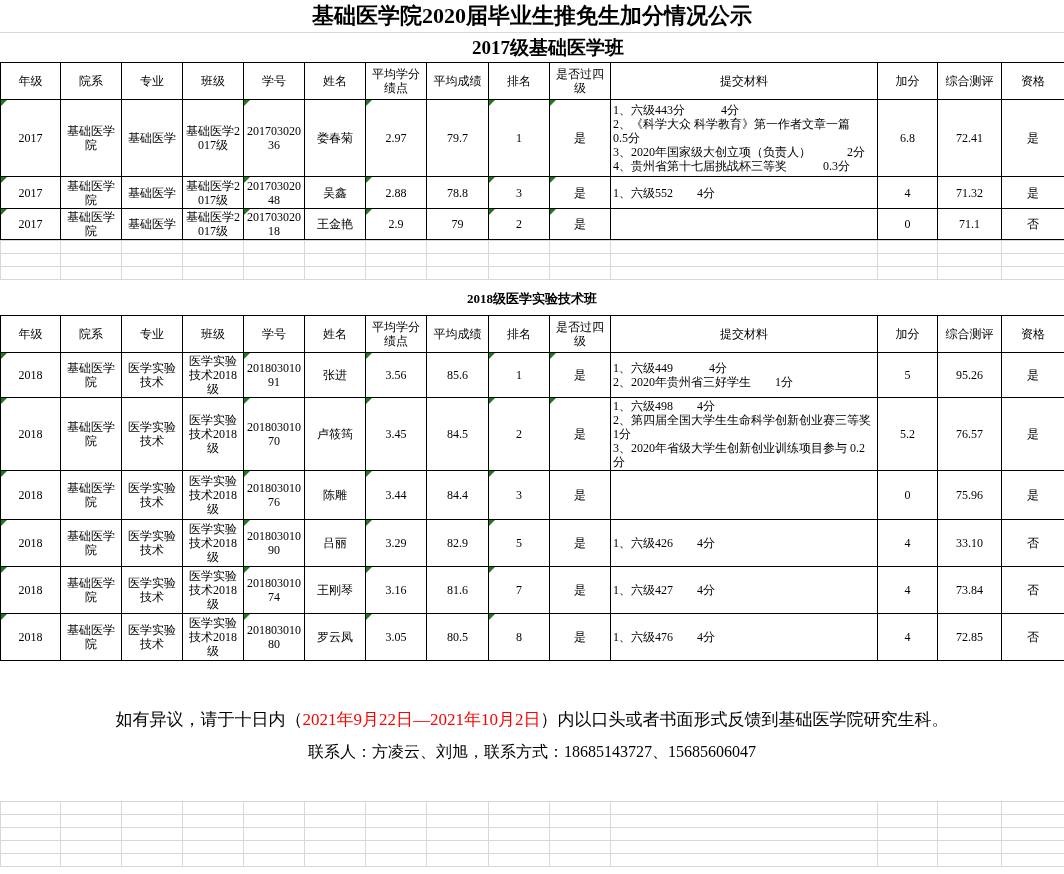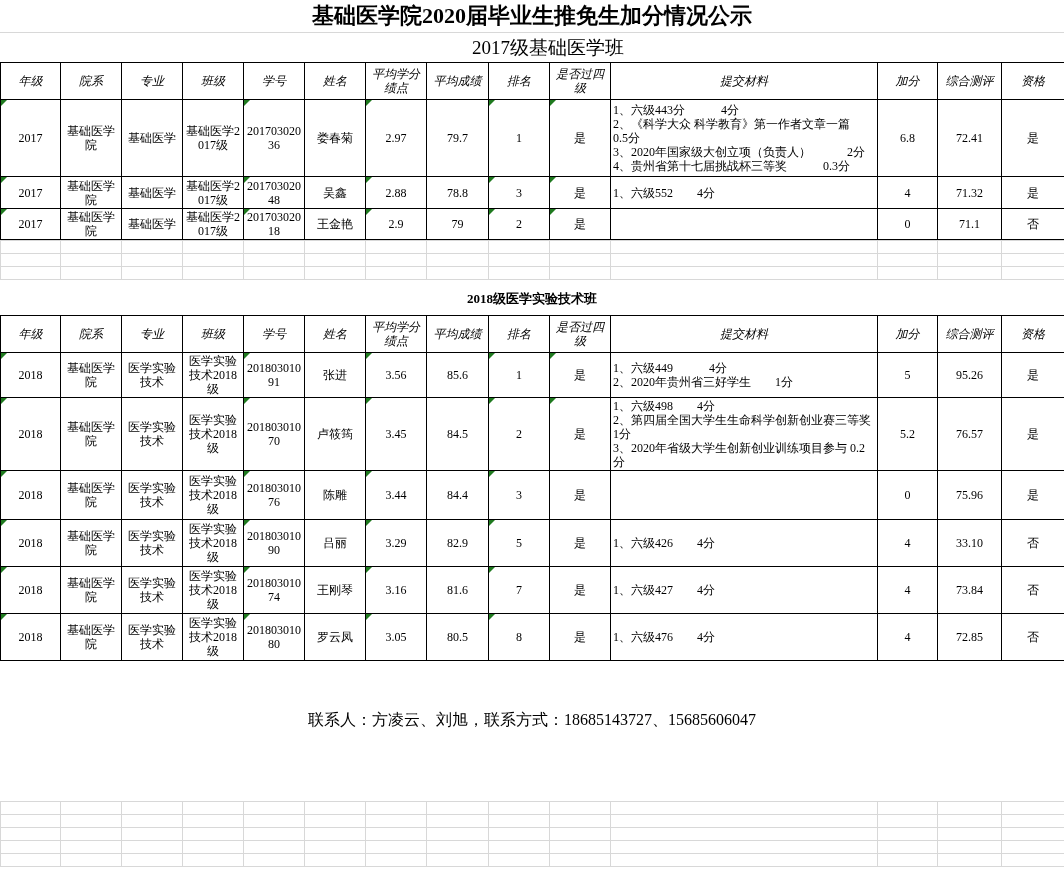--- a/index.html
+++ b/index.html
@@ -15,41 +15,41 @@
   
   .main-title {
     height: 33px; line-height: 31px;
     text-align: center;
     font-size: 22px; font-weight: bold;
     border-bottom: 1px solid var(--grid-light, #d8d8d8);
   }
   .section-title-1 {
     height: 29px; line-height: 29px;
     text-align: center;
-    font-size: 19px; font-weight: normal; padding-left: 32px;
+    font-size: 19px; font-weight: bold; padding-left: 32px;
   }
   .section-title-2 {
     height: 35px; line-height: 30px;
     padding-top: 4px;
     text-align: center;
     font-size: 13px; font-weight: bold;
   }
   
   table { border-collapse: collapse; table-layout: fixed; width: 1064px; }
   .data-table th, .data-table td {
     border: 1px solid var(--border-dark, #000);
     font-size: 12px; line-height: 14px;
     font-weight: normal;
     text-align: center; vertical-align: middle;
     padding: 1px 2px;
     position: relative;
     overflow: hidden;
     word-break: break-all;
   }
-  #t1 thead tr, #t2 thead tr { height: 37px; font-style: italic; }
+  #t1 thead tr, #t2 thead tr { height: 37px; }
   #t1 tbody tr:nth-child(1) { height: 77px; }
   #t1 tbody tr:nth-child(2) { height: 32px; }
   #t1 tbody tr:nth-child(3) { height: 30px; }
   #t2 tbody tr:nth-child(1) { height: 42px; }
   #t2 tbody tr:nth-child(2) { height: 73px; }
   #t2 tbody tr:nth-child(3) { height: 49px; }
   #t2 tbody tr:nth-child(4) { height: 47px; }
   #t2 tbody tr:nth-child(5) { height: 47px; }
   #t2 tbody tr:nth-child(6) { height: 47px; }
   .flag {
@@ -396,20 +396,21 @@
           <div class="material-line">1、六级476　　4分</div>
         </td>
         <td>4</td>
         <td>72.85</td>
         <td>否</td>
       </tr>
     </tbody>
 </table>
 
 <div class="footer">
+  <div class="footer-line1"><span>如有异议，请于十日内（</span><span class="red-text">2021年9月22日—2021年10月2日</span><span>）内以口头或者书面形式反馈到基础医学院研究生科。</span></div>
   <div class="footer-line2">联系人：方凌云、刘旭，联系方式：18685143727、15685606047</div>
 </div>
 
 <table id="bottom-grid" class="empty-grid">
     <colgroup>
       <col style="width: 60px;">
       <col style="width: 61px;">
       <col style="width: 61px;">
       <col style="width: 61px;">
       <col style="width: 61px;">

